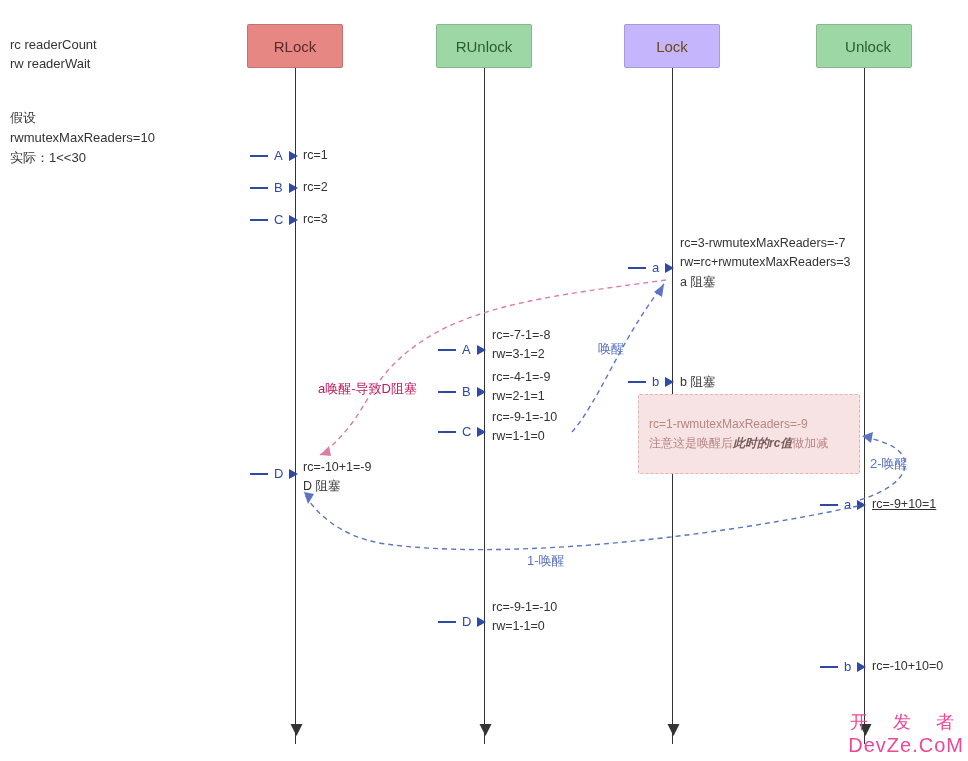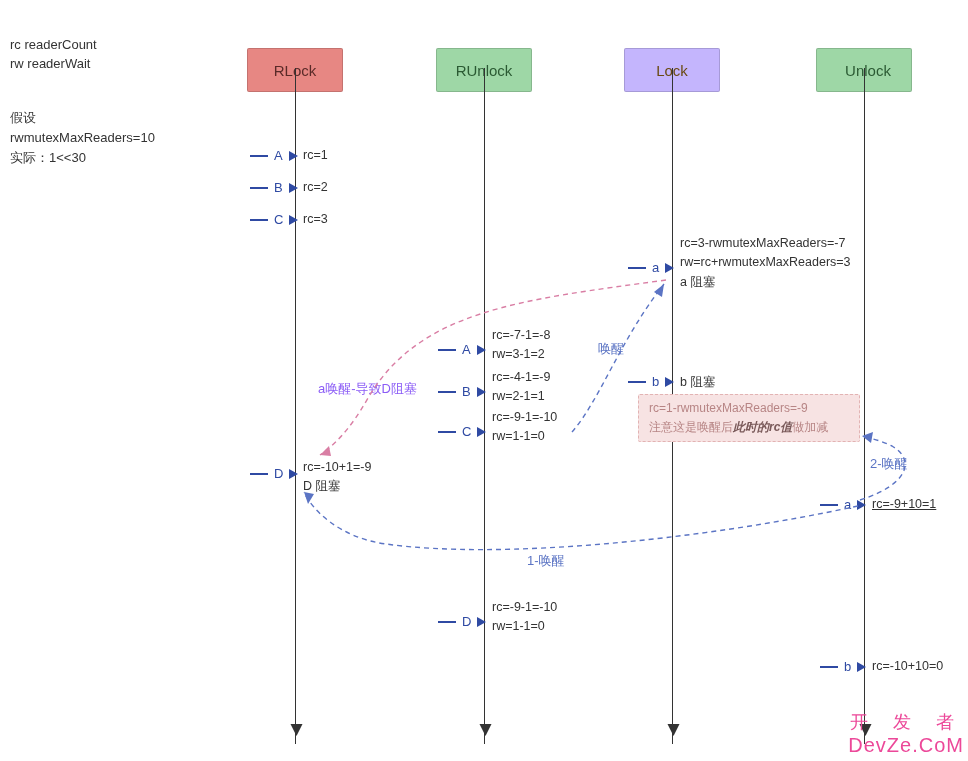--- a/index.html
+++ b/index.html
@@ -17,21 +17,20 @@
     position: absolute;
     top: 24px;
     width: 96px;
     height: 44px;
     display: flex;
     align-items: center;
     justify-content: center;
     font-size: 15px;
     border: 1px solid rgba(0,0,0,0.15);
     border-radius: 2px;
-    margin-top: 24px;
   }
   .hdr-red   { background: #e78783; color: #5a2a28; }
   .hdr-green { background: #9ed7a6; color: #2b5a33; }
   .hdr-amber { background: #c4b5fd; color: #6a4a12; }
   .lifeline {
     position: absolute;
     top: 68px;
     width: 0;
     height: 676px;
     border-left: 1.6px solid #333;
@@ -78,30 +77,30 @@
   .event .tri  {
     width: 0; height: 0;
     border-top: 5px solid transparent;
     border-bottom: 5px solid transparent;
     border-left: 9px solid #2f4aa3;
   }
   .pinkbox {
     position: absolute;
     background: #f7e3e3;
     border: 1px dashed #e2b3b3;
-    padding: 4px 10px;
+    padding: 20px 10px;
     font-size: 12px;
     line-height: 1.6;
     color: #b78585;
     border-radius: 2px;
   }
   .pinkbox .note em { font-style: italic; font-weight: bold; color: #7a5a5a; }
   .anno-pink {
     position: absolute;
-    color: #8b5cf6;
+    color: #be185d;
     font-size: 13px;
   }
   .anno-blue {
     position: absolute;
     color: #5b74c4;
     font-size: 13px;
   }
   .watermark {
     position: absolute;
     right: 4px;

